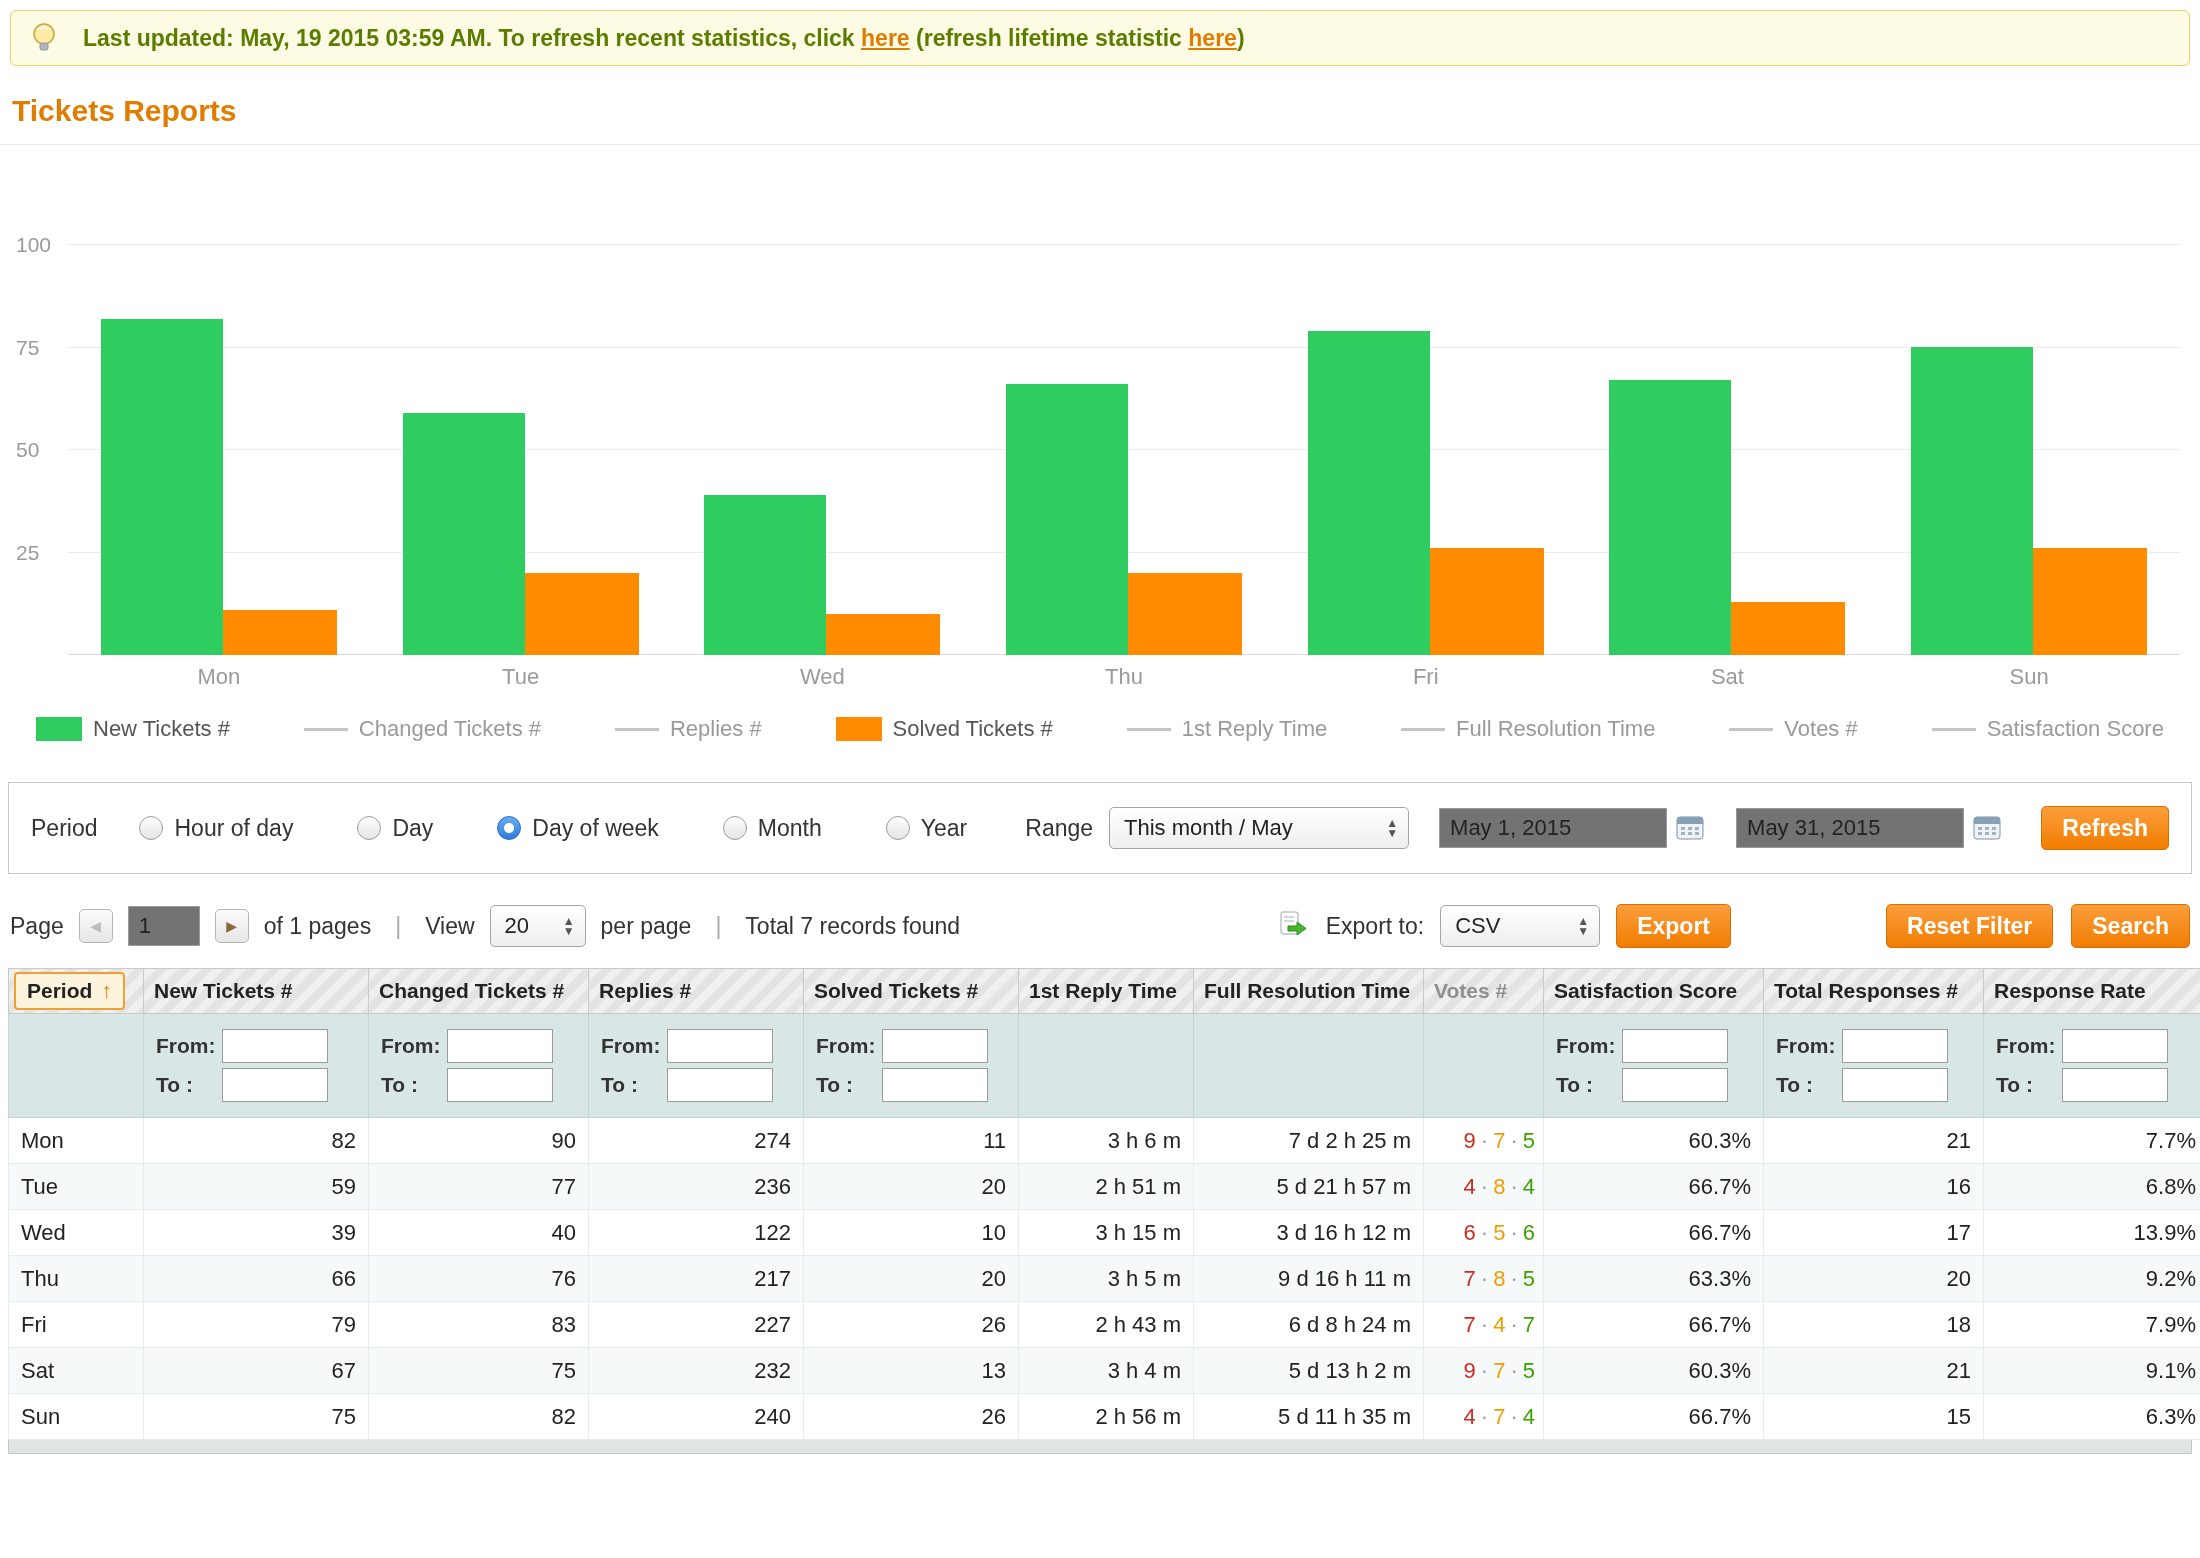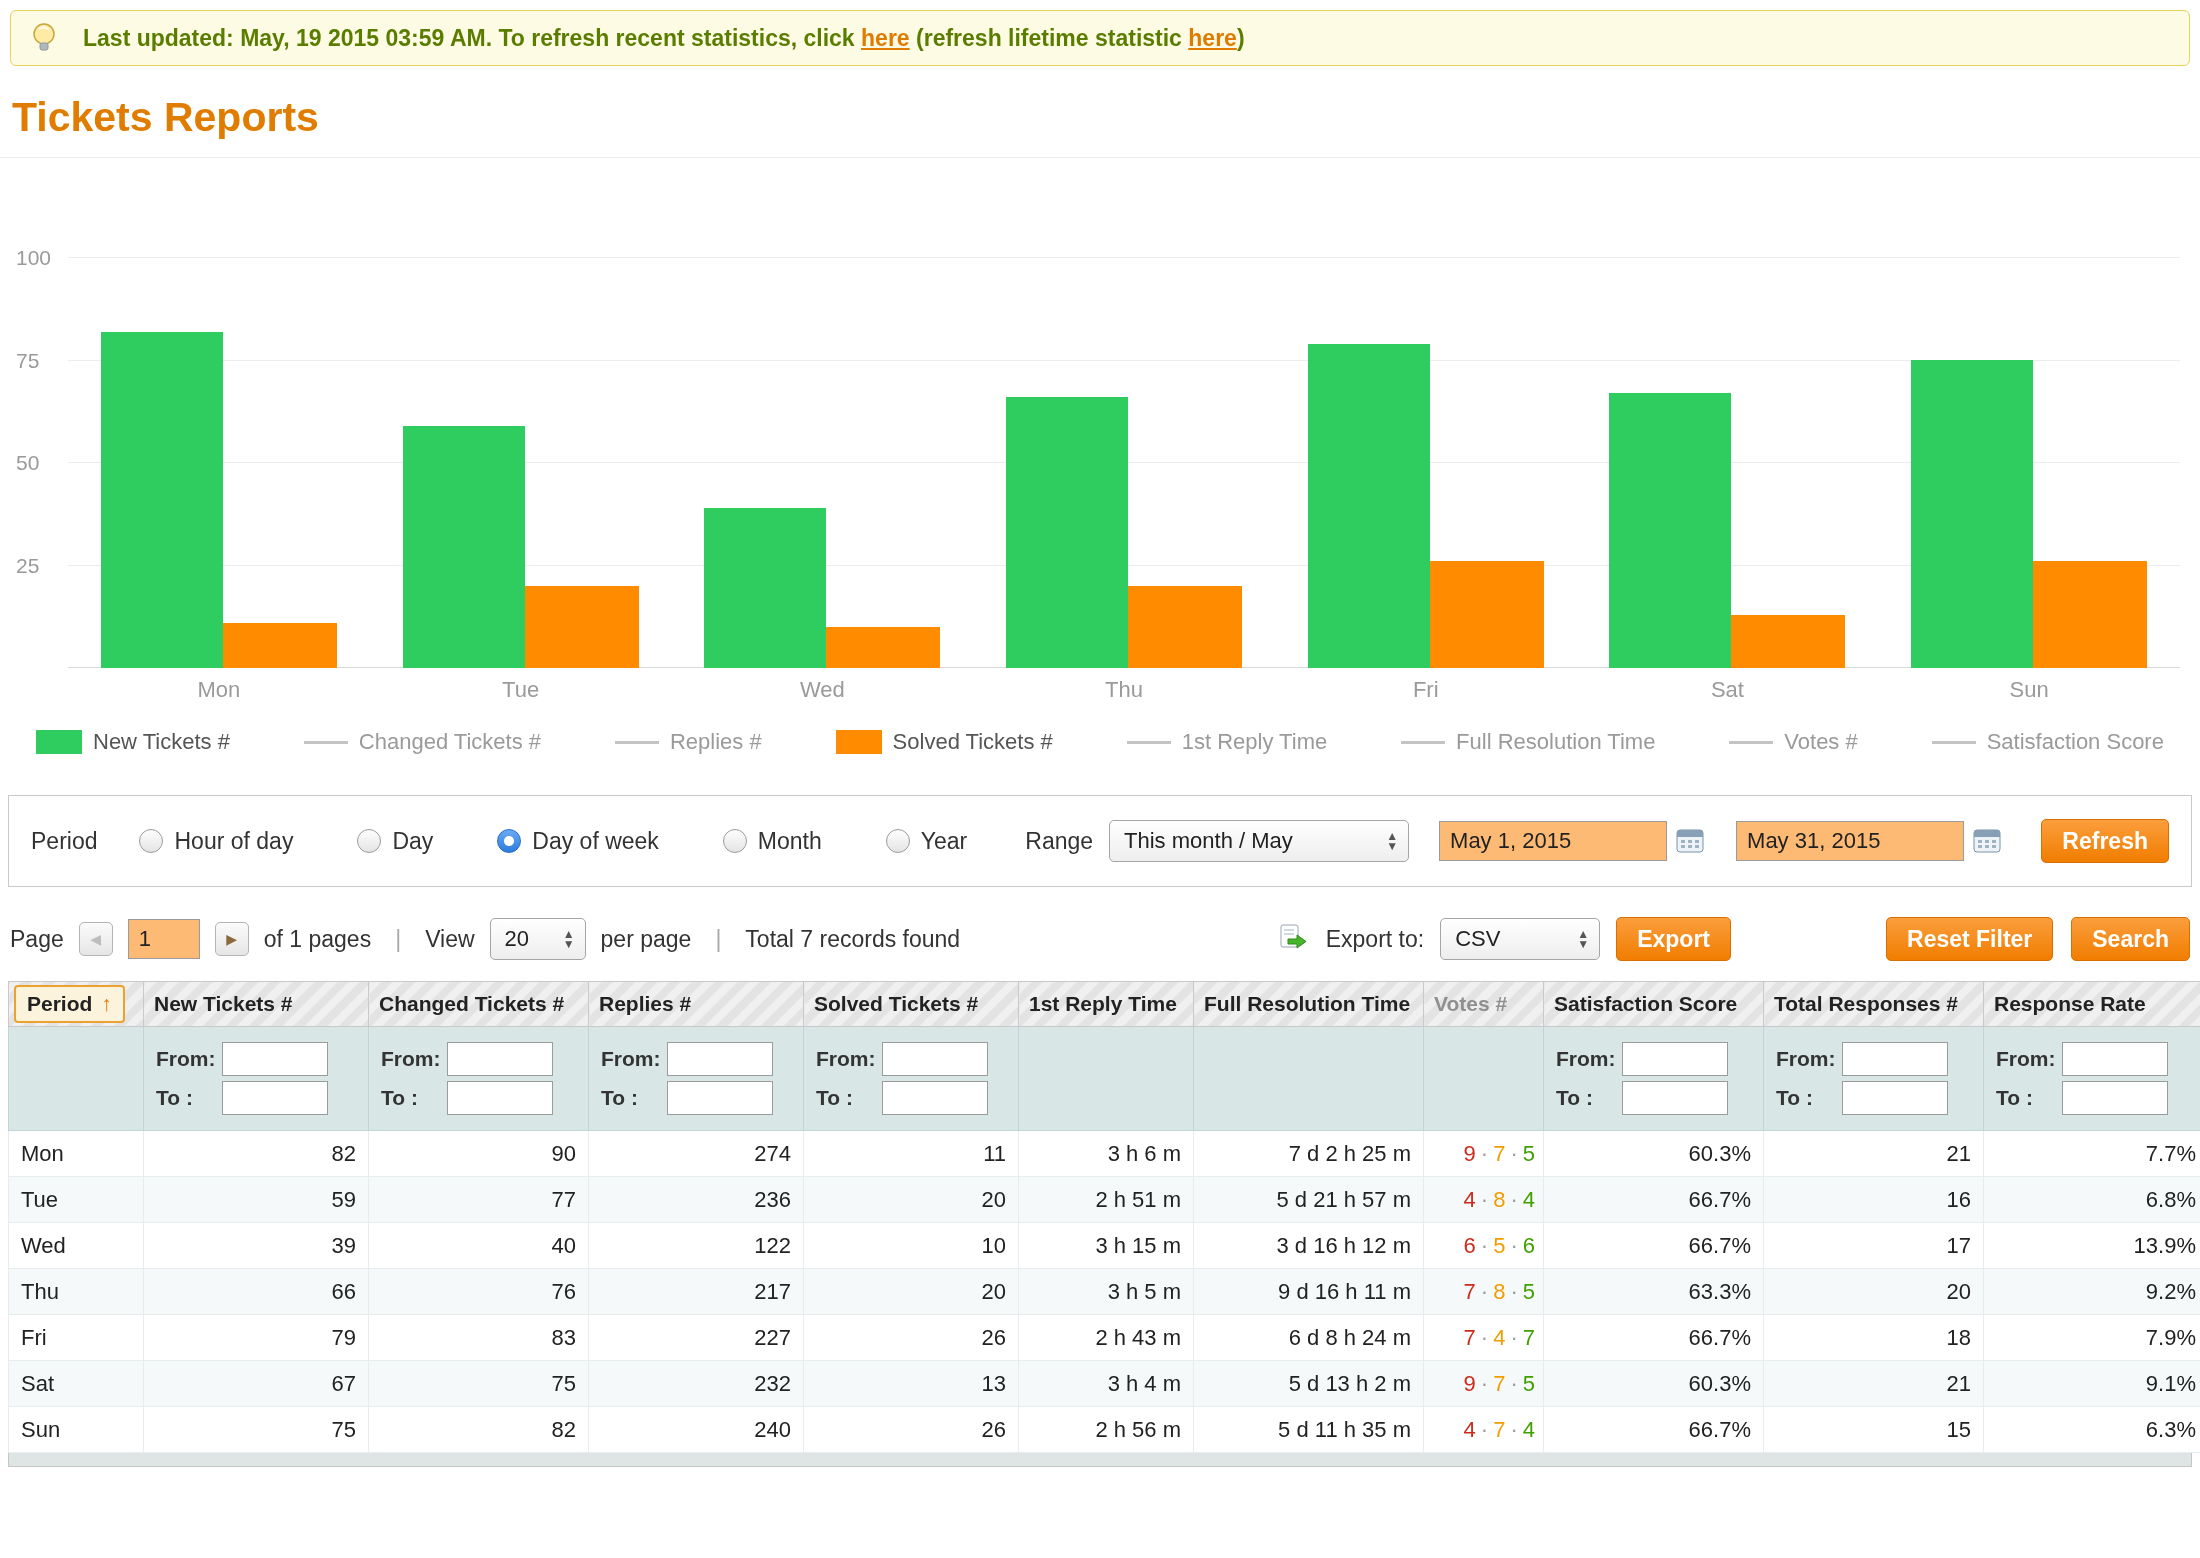--- a/index.html
+++ b/index.html
@@ -4,21 +4,21 @@
 <style>
   *{box-sizing:border-box;}
   html,body{margin:0;padding:0;}
   body{width:2200px;height:1558px;overflow:hidden;background:#fff;color:#333;font-family:"Liberation Sans",sans-serif;}
 
   
   .notice{margin:10px 10px 0;background:#fdfbe3;border:1px solid #e7d35c;border-radius:6px;padding:11px 18px;display:flex;align-items:center;gap:24px;font-size:23px;font-weight:bold;color:#5a7d00;}
   .nlink{color:#df7b00;text-decoration:underline;cursor:pointer;}
 
   
-  .title{margin:28px 0 0;padding:0 12px 16px;font-size:41px;font-weight:bold;color:#e07d00;border-bottom:1px solid #ececec;}
+  .title{margin:28px 0 0;padding:0 12px 16px;font-size:30px;font-weight:bold;color:#e07d00;border-bottom:1px solid #ececec;}
 
   
   .chart{margin:40px 14px 0;}
   .plot{position:relative;height:470px;}
   .gridline{position:absolute;left:54px;right:6px;height:1px;background:#ececec;}
   .baseline{position:absolute;left:54px;right:6px;bottom:0;height:1px;background:#d9d9d9;}
   .ylabel{position:absolute;left:2px;width:44px;font-size:21px;color:#9a9a9a;}
   .bars{position:absolute;left:54px;right:6px;top:0;bottom:0;display:flex;align-items:flex-end;}
   .bargroup{flex:1;display:flex;justify-content:center;align-items:flex-end;}
   .bar.b1{width:122px;}
@@ -40,21 +40,21 @@
   .radios-wide{gap:118px;}
   .radio-item{display:inline-flex;align-items:center;gap:11px;cursor:pointer;}
   .radio{width:24px;height:24px;border-radius:50%;border:1px solid #9b9b9b;background:linear-gradient(#fefefe,#e4e4e4);display:inline-block;}
   .radio.on{border-color:#2a6bc8;background:radial-gradient(circle at 50% 50%, #ffffff 0 4.5px, rgba(255,255,255,0) 5.5px), linear-gradient(#6aabf2,#2d7cdd);}
   .range-lbl{margin-left:58px;margin-right:34px;}
   .select{display:inline-flex;align-items:center;background:linear-gradient(#ffffff,#eeeeee);border:1px solid #a5a5a5;border-radius:5px;height:42px;padding:0 10px 0 14px;font-size:22px;color:#222;cursor:pointer;}
   .select-value{flex:1;white-space:nowrap;overflow:hidden;}
   .stepper{display:inline-flex;flex-direction:column;margin-left:14px;font-size:12px;line-height:10px;color:#555;}
   .range-select{width:300px;margin-right:30px;}
   .datewrap{display:inline-flex;align-items:center;gap:9px;margin-right:32px;}
-  .ti{height:40px;border:1px solid #9b9b9b;font-size:22px;padding:0 10px;font-family:inherit;color:#222;background:#fdba74;}
+  .ti{height:40px;border:1px solid #9b9b9b;font-size:22px;padding:0 10px;font-family:inherit;color:#222;background:#737373;}
   .ti.date{width:228px;}
   .calbtn{display:inline-flex;cursor:pointer;}
   .btn{display:inline-flex;align-items:center;justify-content:center;background:linear-gradient(#fb9e3d,#f17d00);border:1px solid #d86f00;border-radius:5px;color:#fff;font-weight:bold;font-size:23px;padding:0 20px;height:44px;cursor:pointer;white-space:nowrap;}
   .refresh{margin-left:auto;}
 
   
   .toolbar{display:flex;align-items:center;margin:30px 10px 20px;font-size:23px;gap:15px;}
   .pgbtn{width:34px;height:34px;border:1px solid #b5b5b5;border-radius:5px;background:linear-gradient(#fbfbfb,#e6e6e6);display:inline-flex;align-items:center;justify-content:center;font-size:14px;cursor:pointer;}
   .pgbtn.prev{color:#bdbdbd;}
   .pgbtn.next{color:#8a6a3a;}

